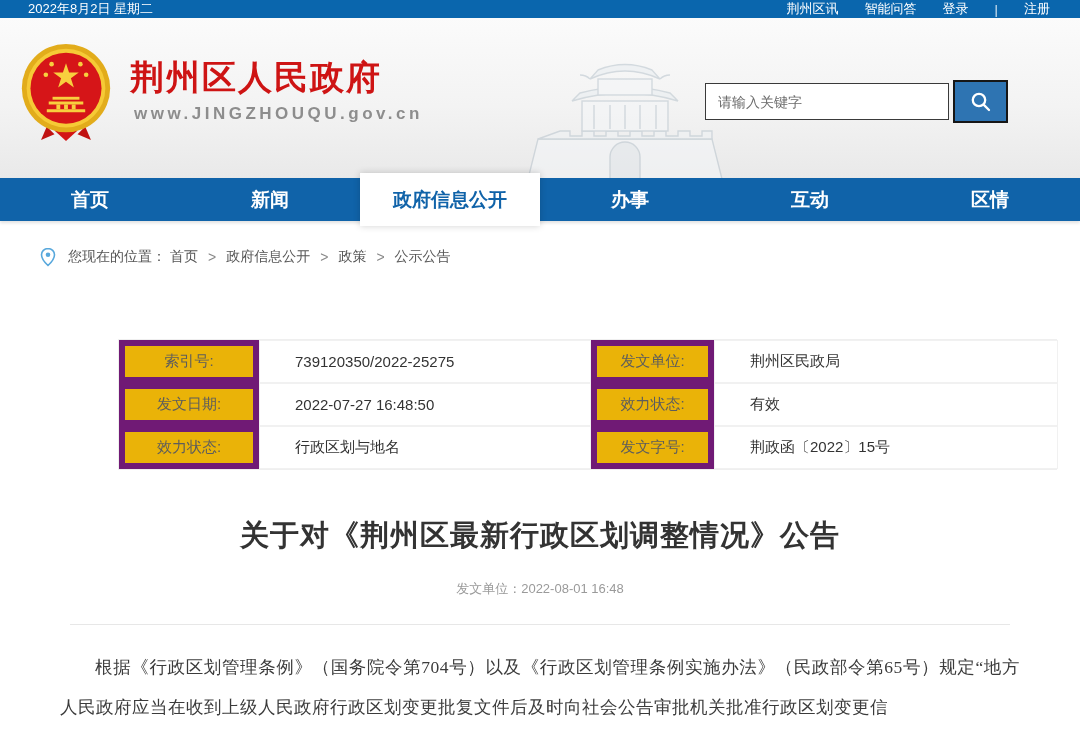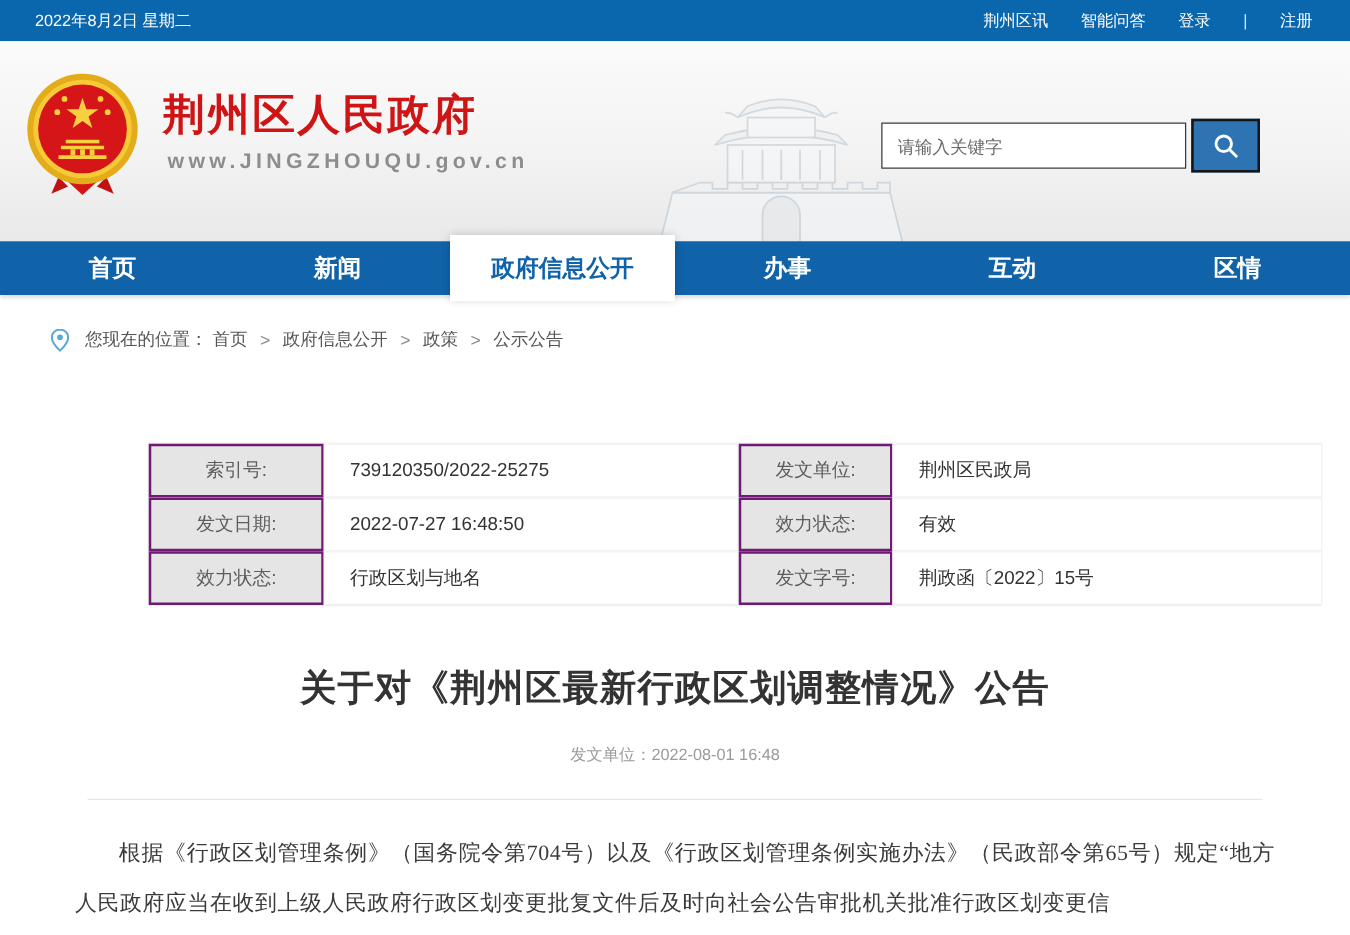--- a/index.html
+++ b/index.html
@@ -5,21 +5,21 @@
   * { box-sizing: border-box; }
   html,body { margin:0; padding:0; }
   body {
     width:1080px; height:748px; overflow:hidden;
     background:#fff;
     font-family:"Liberation Sans", sans-serif;
     -webkit-font-smoothing:antialiased;
   }
   
   .topbar {
-    height:33px; background:#0a66ad; color:#fff;
+    height:18px; background:#0a66ad; color:#fff;
     display:flex; justify-content:space-between; align-items:center;
     padding:0 30px 0 28px; font-size:13px;
   }
   .topbar-right { display:flex; align-items:center; gap:26px; }
   .topbar-right .tlink { cursor:pointer; }
   .topbar .sep { opacity:.85; }
   
   .header {
     position:relative; height:160px; overflow:hidden;
     background:linear-gradient(180deg,#fbfbfb 0%,#f3f3f3 55%,#e9e9e9 100%);
@@ -77,24 +77,24 @@
     grid-template-columns:140px 332px 123px 344px;
     grid-auto-rows:43px;
     border:1px solid #efefef;
     font-size:15px;
   }
   .doc-table .cell {
     display:flex; align-items:center;
     border:1px solid #f1f1f1; color:#333;
   }
   .doc-table .lbl {
-    background:#e5e5e5; color:#5d5d5d; justify-content:center;
-    border:2px solid #701a75;
-  }
-  .doc-table .val { padding-left:20px; background:#fff; }
+    background:#eab308; color:#5d5d5d; justify-content:center;
+    border:6px solid #701a75;
+  }
+  .doc-table .val { padding-left:35px; background:#fff; }
   
   .article-title {
     text-align:center; font-size:29px; font-weight:bold;
     color:#333; margin-top:46px; letter-spacing:1px;
   }
   .publish {
     text-align:center; color:#9a9a9a; font-size:13px; margin-top:24px;
   }
   .divider { width:940px; margin:26px auto 0; border-top:1px solid #e7e7e7; }
   .body-text {

